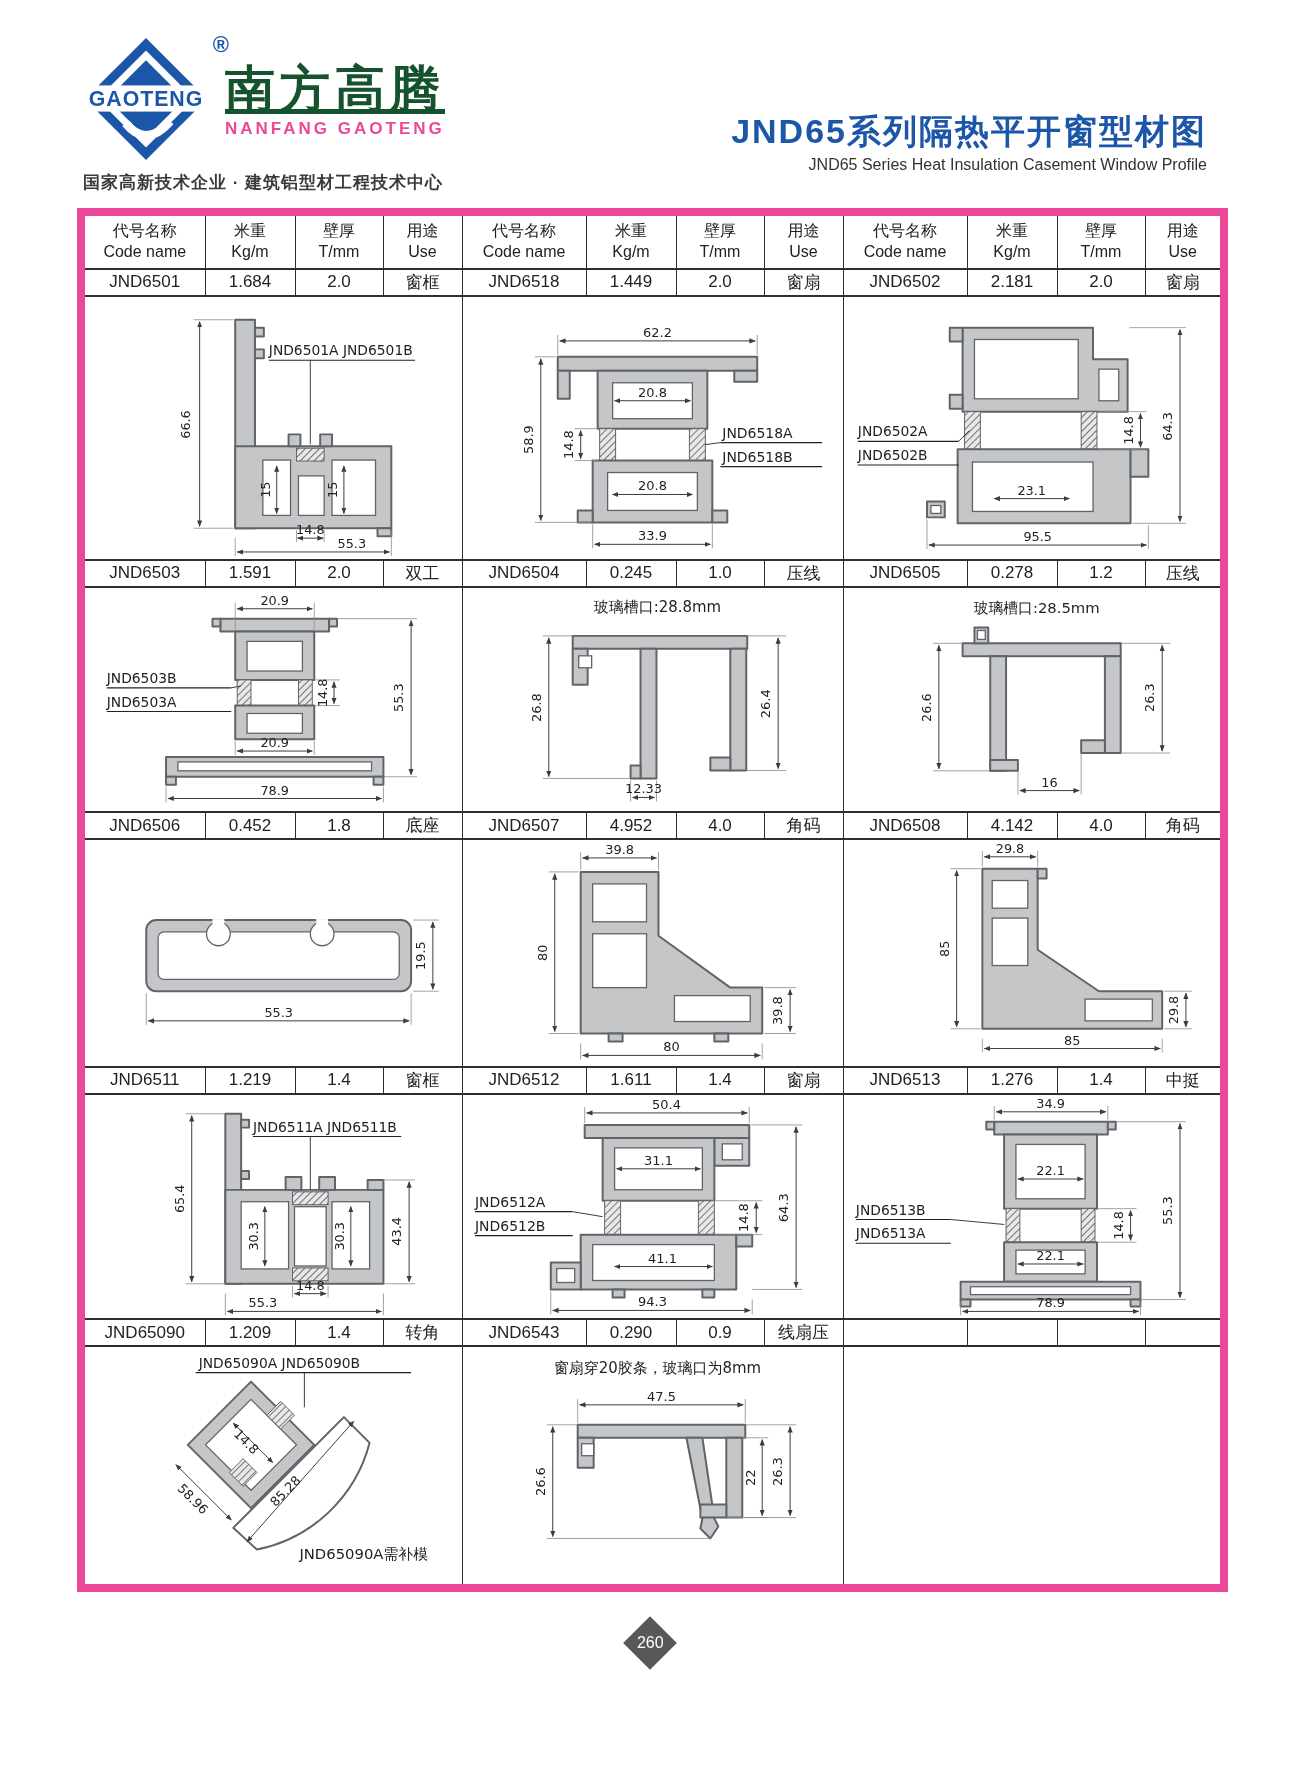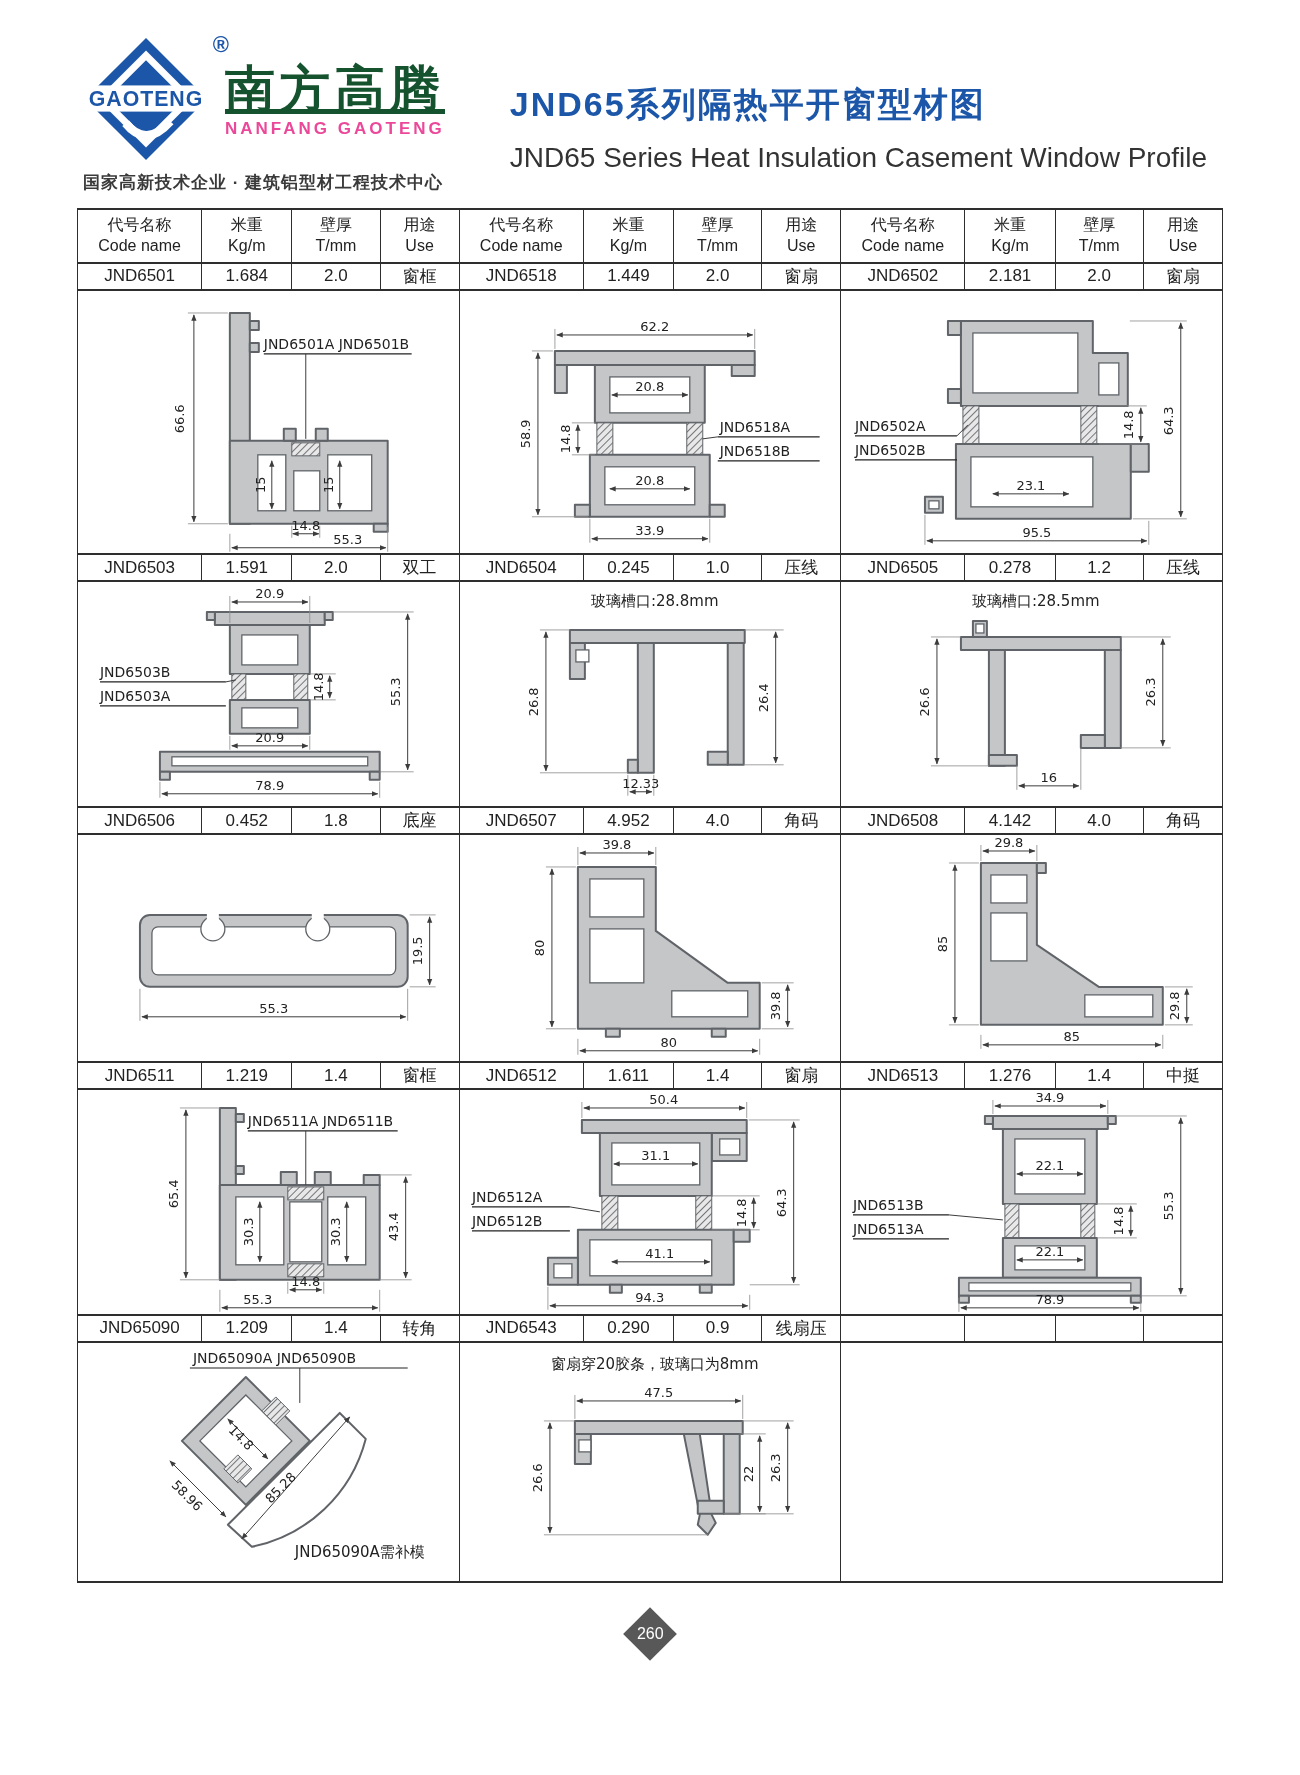--- a/index.html
+++ b/index.html
@@ -7,25 +7,25 @@
   .page { width:1300px; height:1775px; background:#fff; margin:0 auto; position:relative;
           padding:36px 77px 0 77px; color:#222; }
   
   .pagehead { display:flex; justify-content:space-between; align-items:flex-end; margin:0 6px 14px 6px; }
   .brand-top { display:flex; align-items:center; gap:16px; }
   .logo-wrap { position:relative; display:inline-block; }
   .reg { position:absolute; top:-4px; right:-20px; color:#1c56a8; font-size:22px; font-weight:bold; }
   .brand-cn { font-size:50px; font-weight:bold; color:#14532d; letter-spacing:5px; line-height:1.05;text-decoration:underline; }
   .brand-en { font-size:17px; font-weight:bold; color:#ec4899; letter-spacing:3px; margin-top:3px; }
   .tagline { margin-top:5px; font-size:17px; font-weight:bold; color:#3a3a3a; letter-spacing:1px; }
-  .titles { text-align:left; margin-bottom:20px; margin-right:10px; }
+  .titles { text-align:right; margin-bottom:20px; margin-right:10px; }
   .title-cn { font-size:34px; font-weight:bold; color:#1c56a8; letter-spacing:2px; }
-  .title-en { font-size:28px; color:#333; margin-top:14px; }
+  .title-en { font-size:16px; color:#333; margin-top:1px; }
   
-  table.cat { width:1146px; border-collapse:collapse; table-layout:fixed; border:1px solid #ec4899; }
+  table.cat { width:1146px; border-collapse:collapse; table-layout:fixed; border:8px solid #ec4899; }
   table.cat td { border:1px solid #2e2e2e; border-top-width:2px; border-bottom-width:2px;
                  text-align:center; vertical-align:middle; padding:0; font-size:17px; color:#222; }
   td.gs { border-left-width:2px; }
   tr.hdr td { font-size:16px; line-height:1.3; padding:5px 0; }
   tr.drow td { height:27px; }
   td.dc { padding:0; vertical-align:top; }
   td.dc svg { display:block; width:100%; height:auto; }
   
   svg .prof { fill:#c4c6c8; stroke:#606468; stroke-width:2; stroke-linejoin:round; }
   svg .hole { fill:#fff; stroke:#606468; stroke-width:1.3; }

